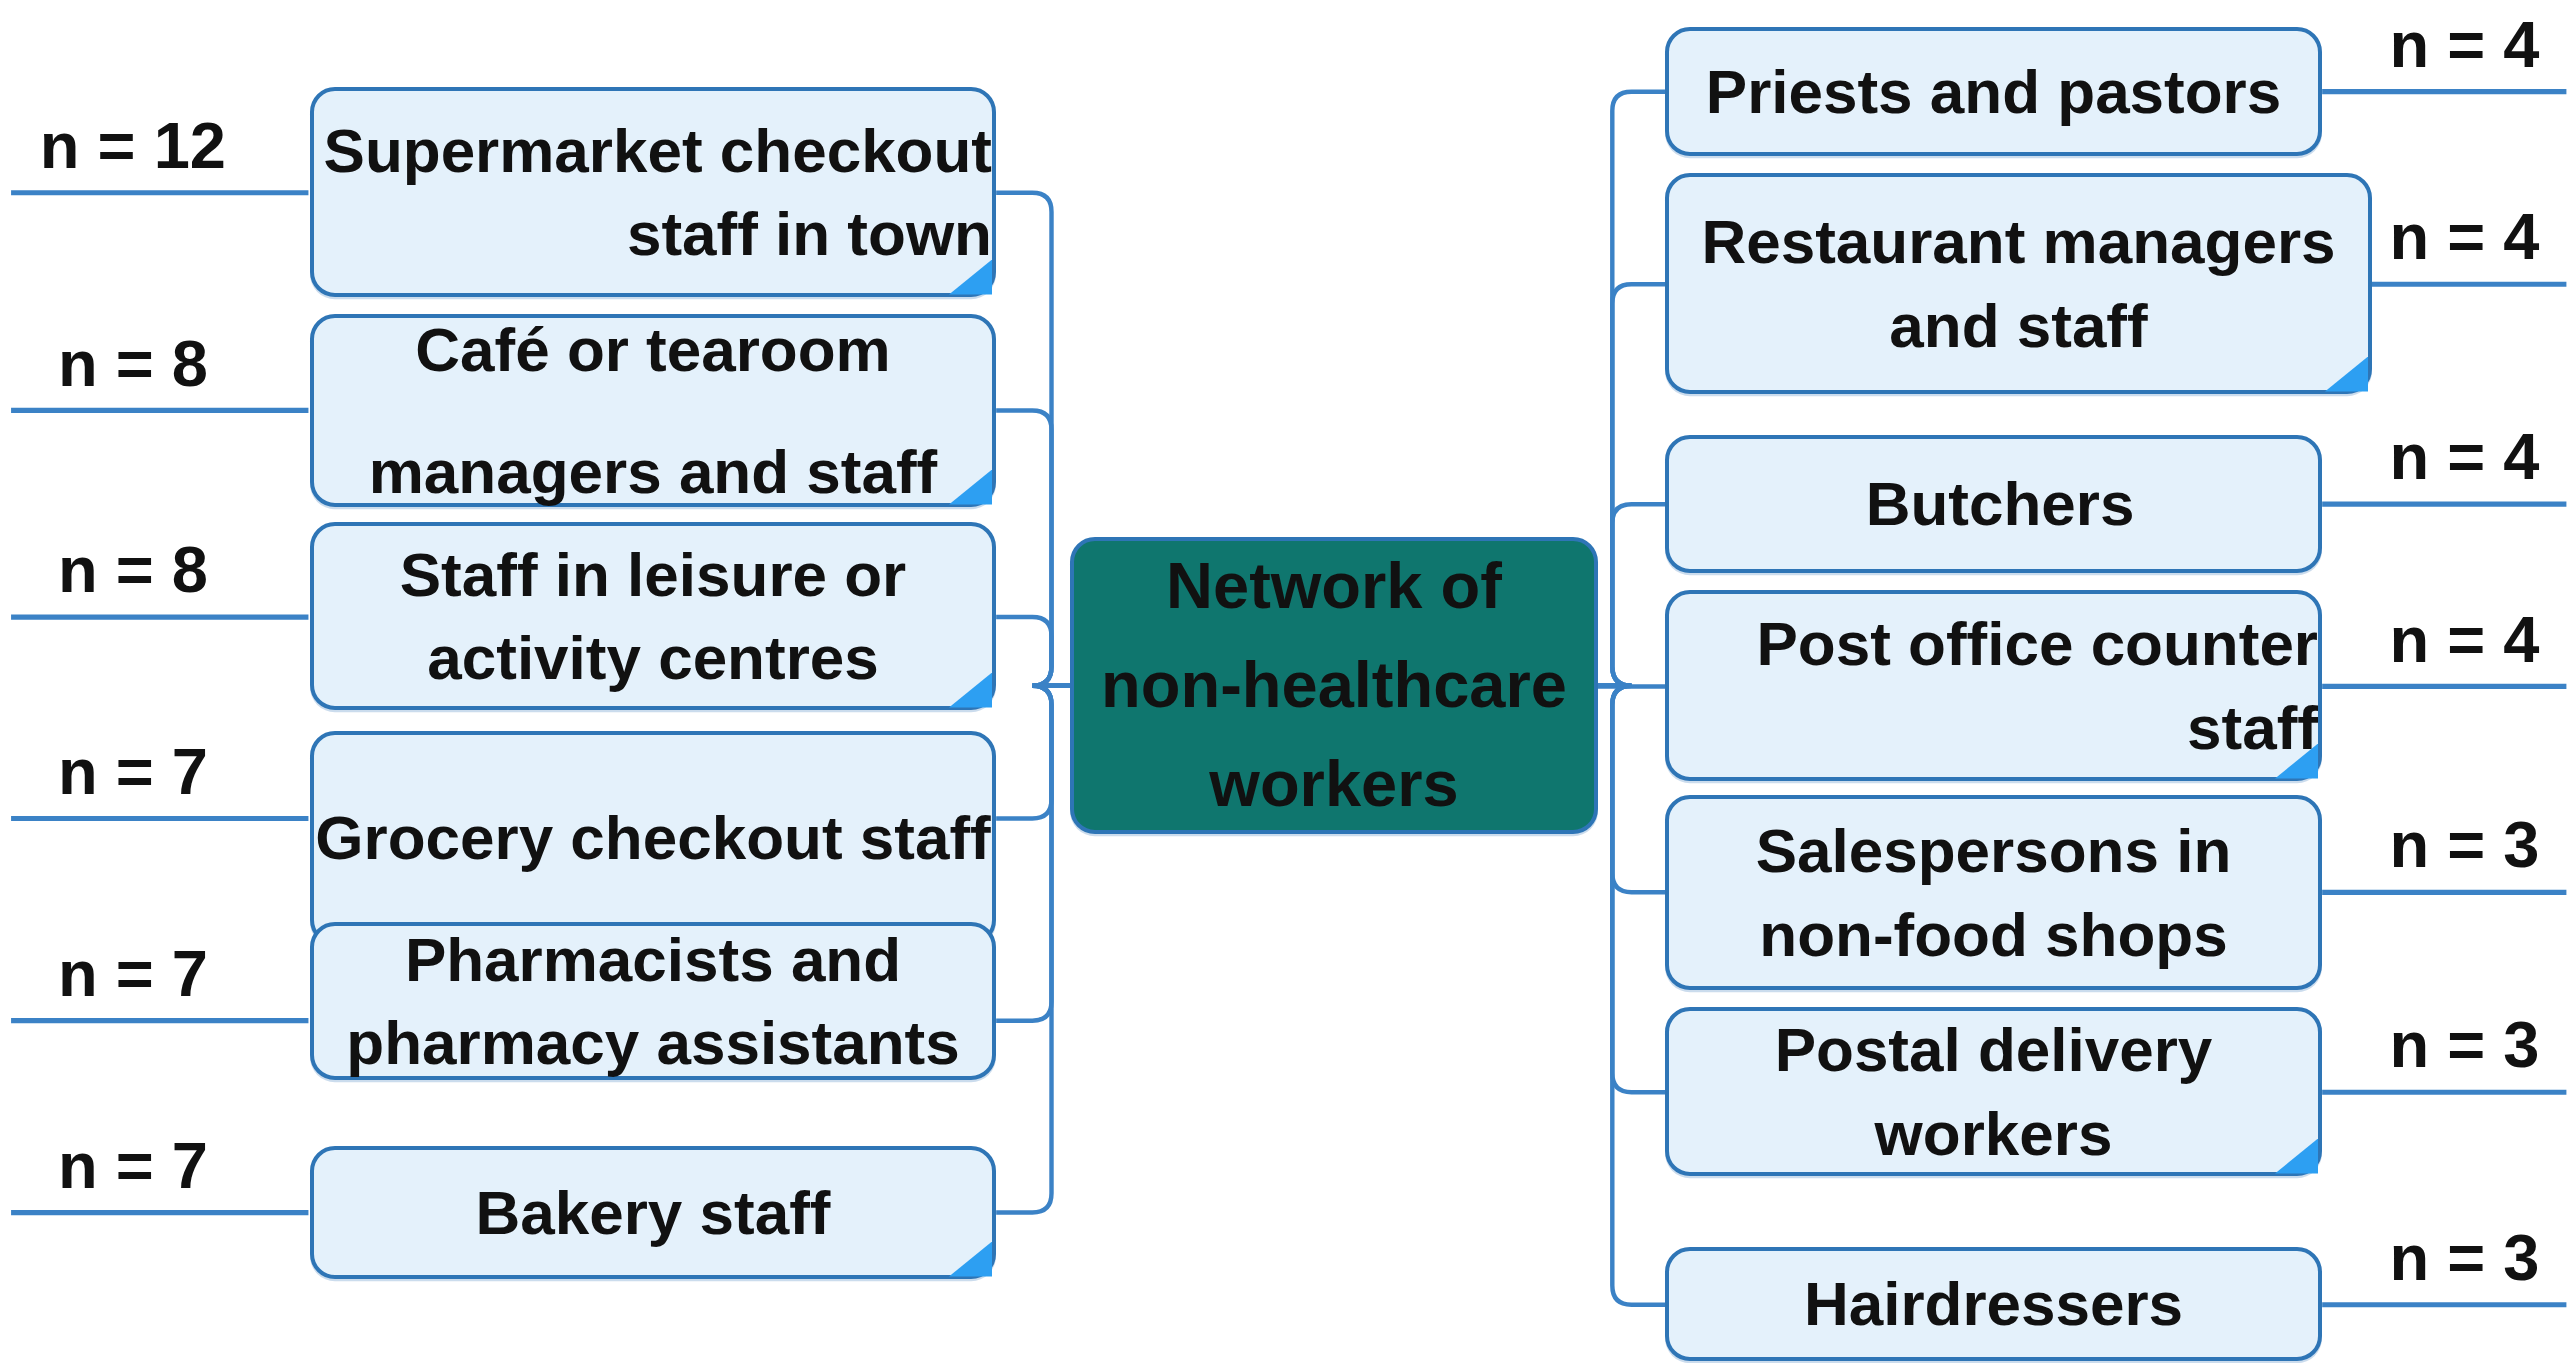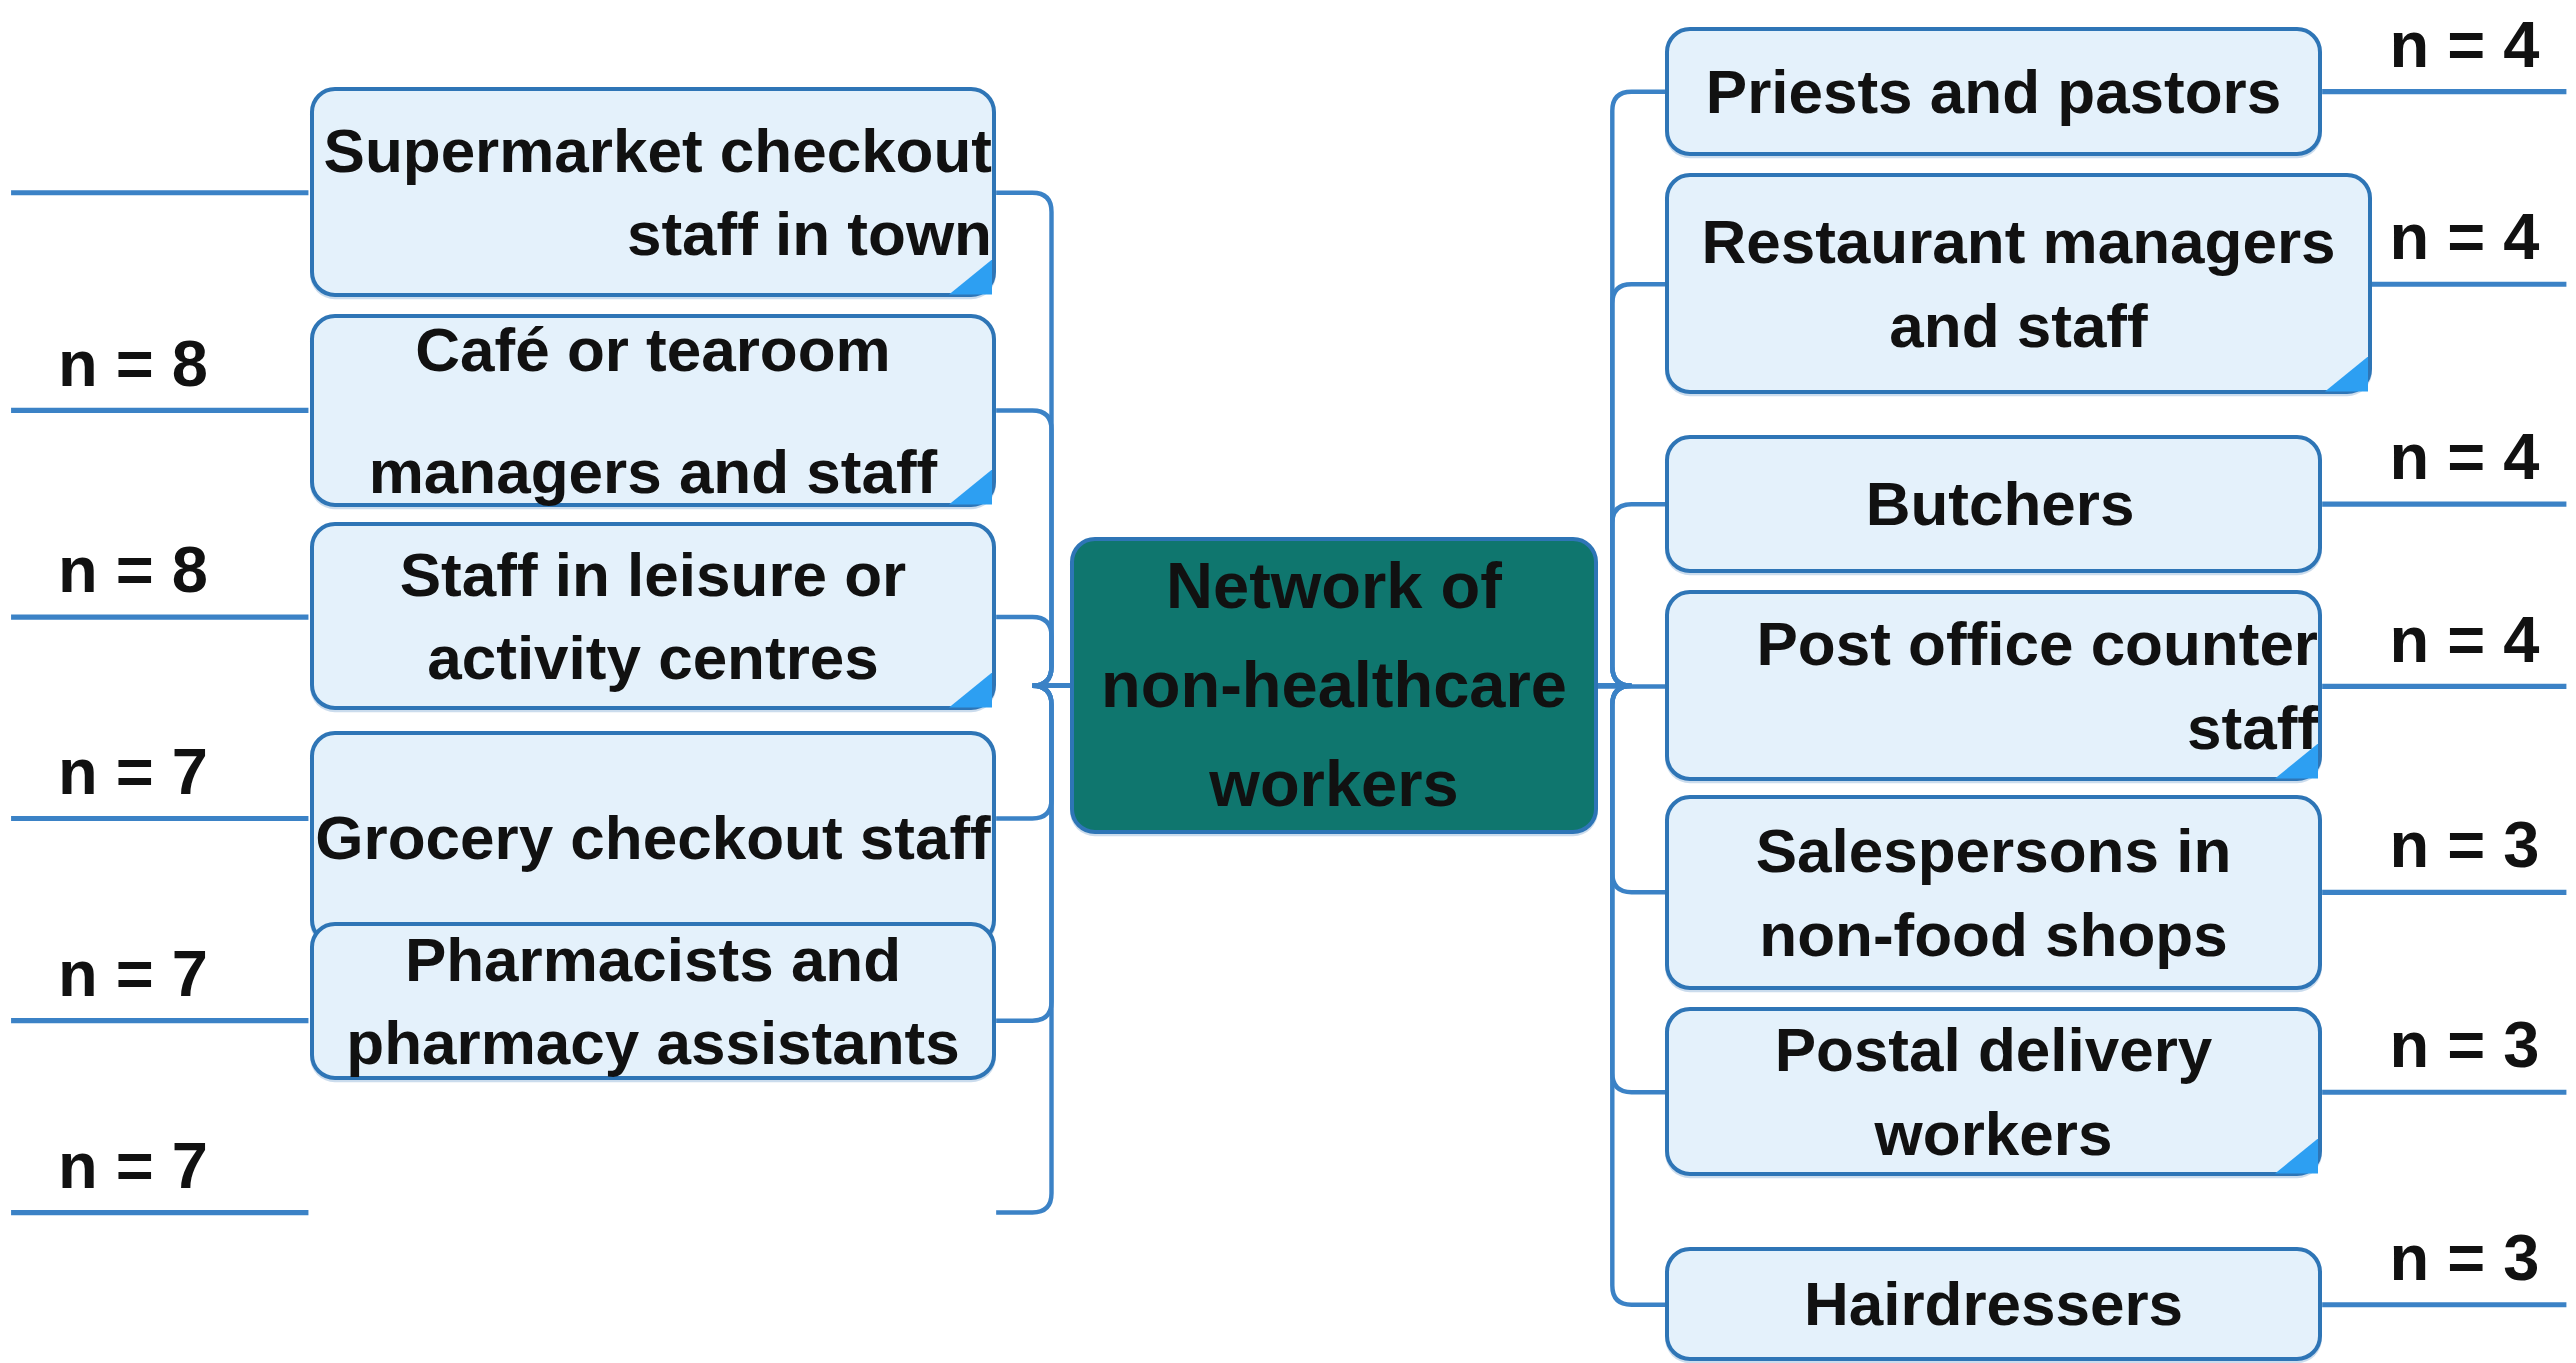--- a/index.html
+++ b/index.html
@@ -150,20 +150,21 @@
   <div class="node center" style="left:1070px; top:537px; width:528px; height:297px;">
     <div class="node-line">Network of</div>
     <div class="node-line">non-healthcare</div>
     <div class="node-line">workers</div>
   </div>
 <div class="node" style="left: 310px; top: 87px; width: 686px; height: 210px; align-items: flex-end;">
       <div class="node-line">Supermarket checkout</div>
       <div class="node-line">staff in town</div>
       <div class="fold"></div>
     </div>
+    <div class="n-label" style="top: 110px; left: 7.4px;">n = 12</div>
     <div class="node" style="left: 310px; top: 314px; width: 686px; height: 193px; gap: 38px;">
       <div class="node-line">Café or tearoom</div>
       <div class="node-line">managers and staff</div>
       <div class="fold"></div>
     </div>
     <div class="n-label" style="top: 328px; left: 7.4px;">n = 8</div>
     <div class="node" style="left: 310px; top: 522px; width: 686px; height: 188px;">
       <div class="node-line">Staff in leisure or</div>
       <div class="node-line">activity centres</div>
       <div class="fold"></div>
@@ -171,20 +172,24 @@
     <div class="n-label" style="top: 534px; left: 7.4px;">n = 8</div>
     <div class="node" style="left: 310px; top: 731px; width: 686px; height: 214px;">
       <div class="node-line">Grocery checkout staff</div>
     </div>
     <div class="n-label" style="top: 736px; left: 7.4px;">n = 7</div>
     <div class="node" style="left: 310px; top: 922px; width: 686px; height: 158px;">
       <div class="node-line">Pharmacists and</div>
       <div class="node-line">pharmacy assistants</div>
     </div>
     <div class="n-label" style="top: 938px; left: 7.4px;">n = 7</div>
+    <div class="node" style="left: 310px; top: 1146px; width: 686px; height: 133px;">
+      <div class="node-line">Bakery staff</div>
+      <div class="fold"></div>
+    </div>
     <div class="n-label" style="top: 1130px; left: 7.4px;">n = 7</div>
     <div class="node" style="left: 1665px; top: 26.6px; width: 657px; height: 129px;">
       <div class="node-line">Priests and pastors</div>
     </div>
     <div class="n-label" style="top: 8.9px; left: 2339px;">n = 4</div>
     <div class="node" style="left: 1665px; top: 173px; width: 707px; height: 221px; align-items: center;">
       <div class="node-line">Restaurant managers</div>
       <div class="node-line">and staff</div>
       <div class="fold"></div>
     </div>

